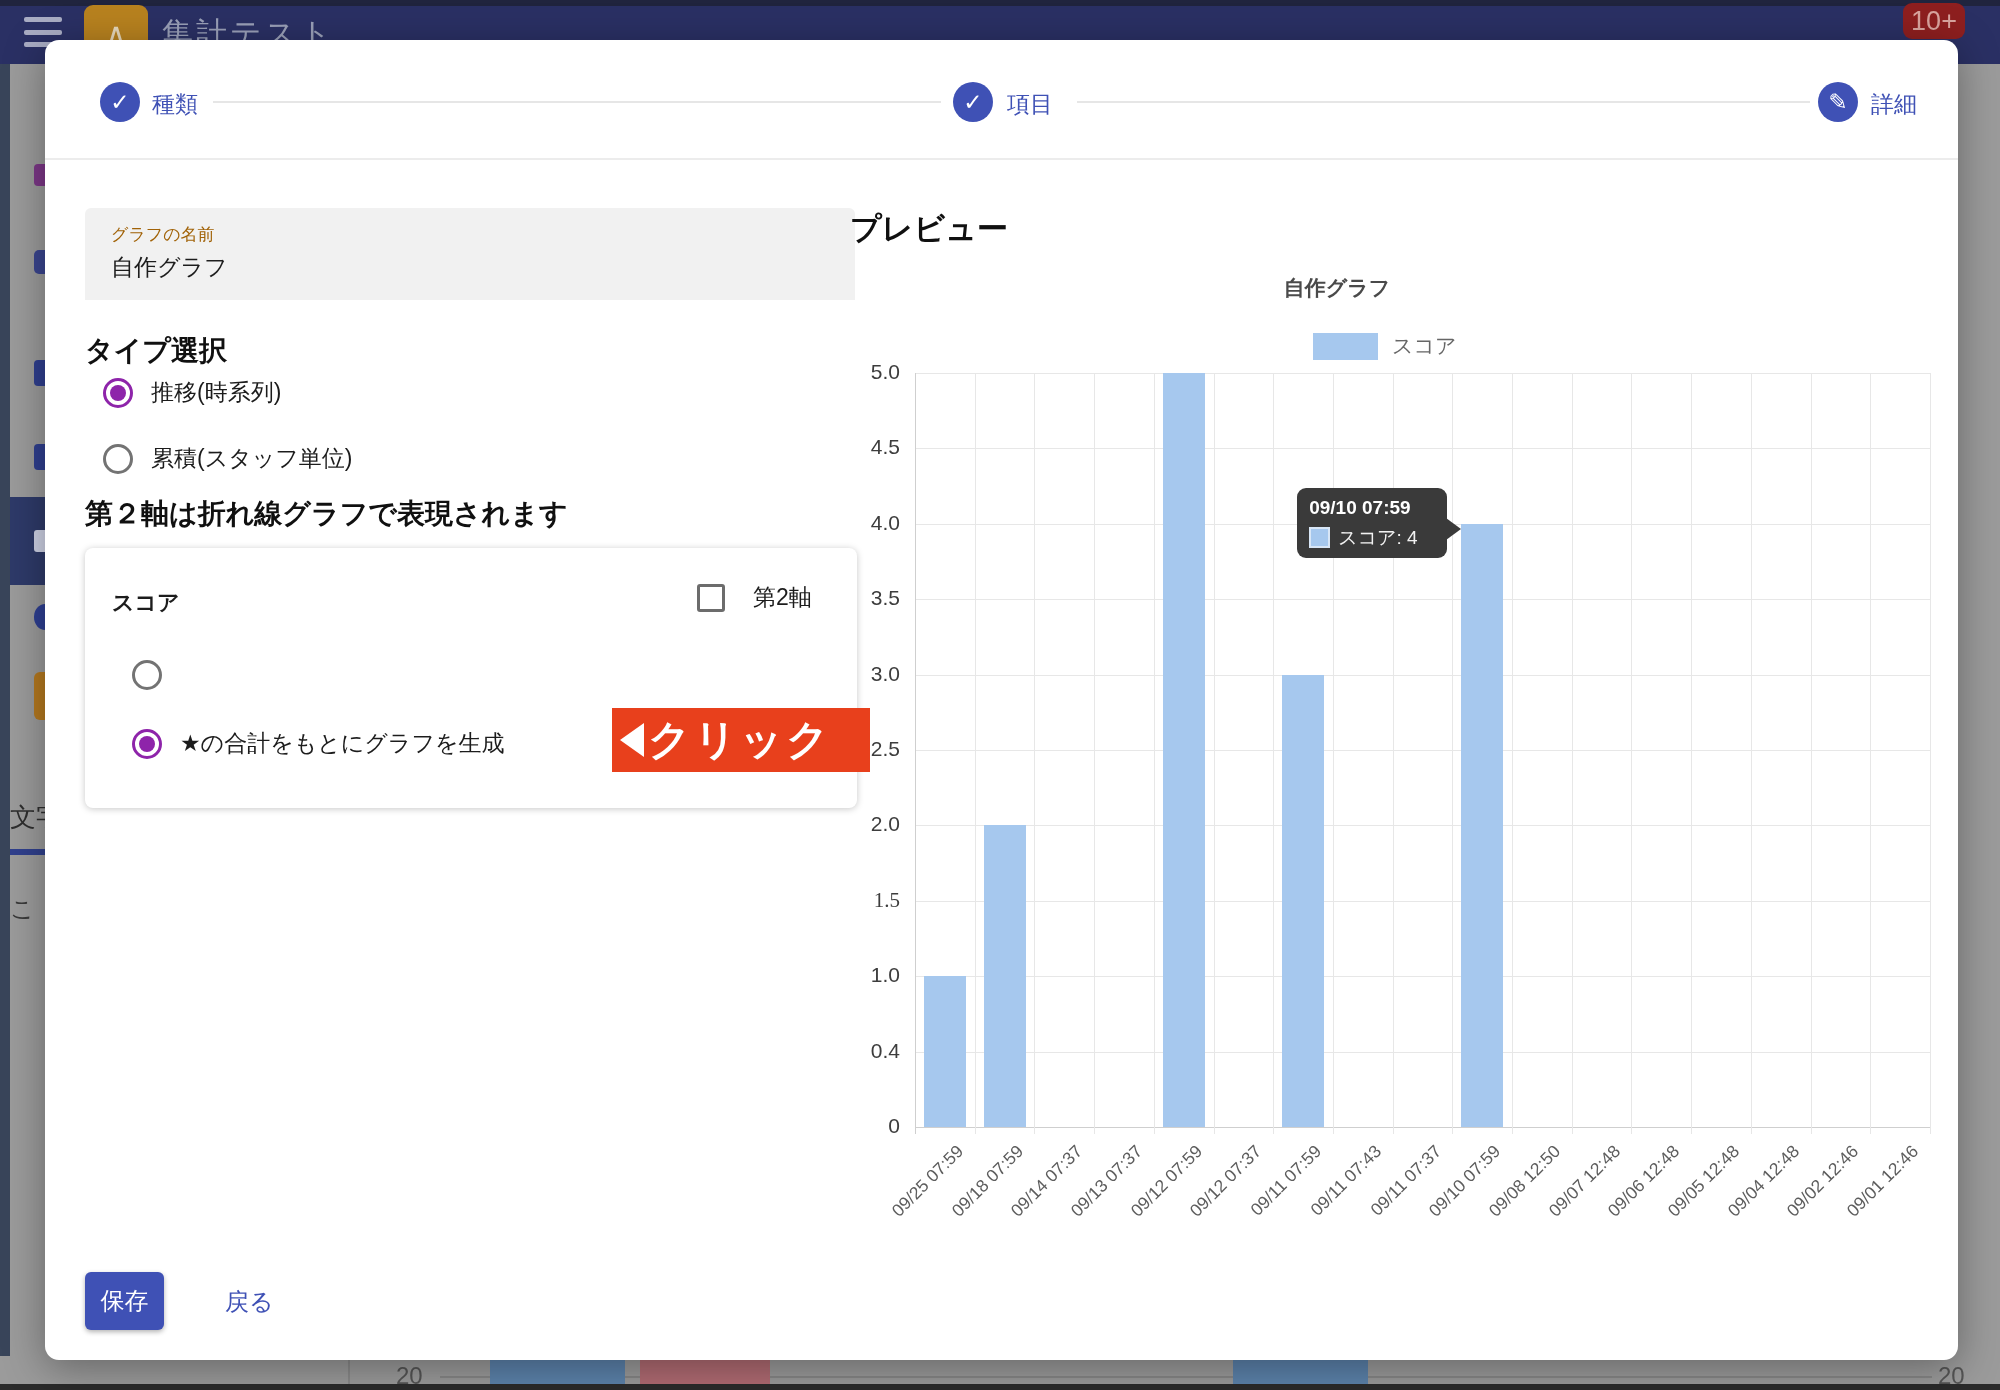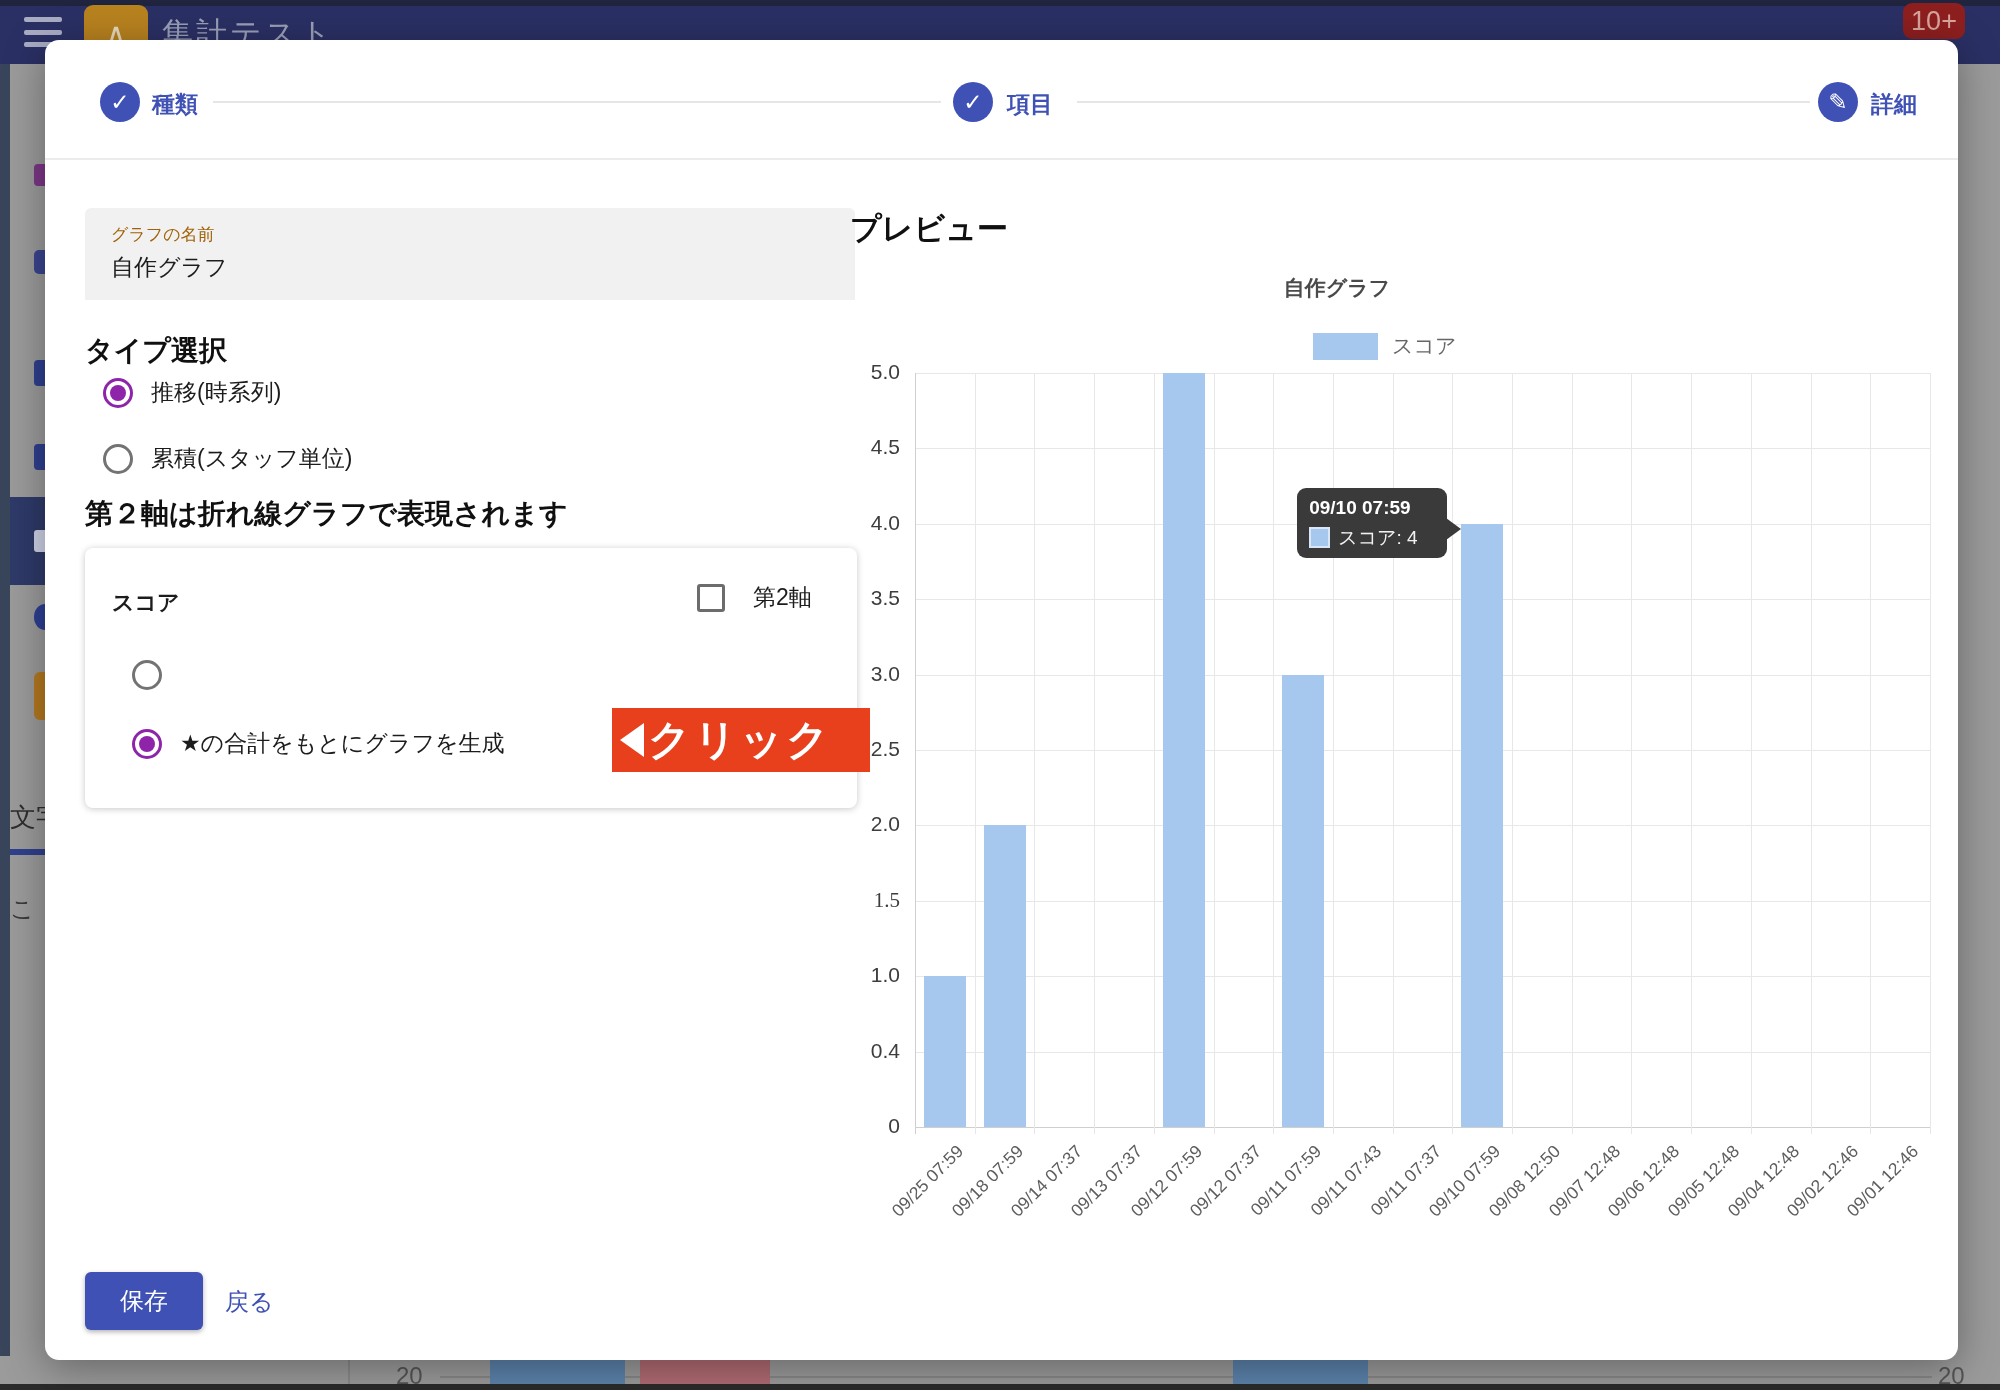--- a/index.html
+++ b/index.html
@@ -29,21 +29,21 @@
   .bs-hline{position:absolute;left:440px;top:20px;width:1492px;height:2px;background:#878787;}
   .bs-tick{position:absolute;top:6px;font-size:24px;color:#555;}
   .bs-bar{position:absolute;top:0;height:34px;}
   .bs-bottom-edge{position:absolute;left:0;top:28px;width:2000px;height:6px;background:#2b2b2b;}
 
   
   .modal{position:absolute;left:45px;top:40px;width:1913px;height:1320px;background:#ffffff;border-radius:14px;
          box-shadow:0 8px 40px rgba(0,0,0,.35);z-index:10;}
   .step-circle{position:absolute;top:42px;width:40px;height:40px;border-radius:50%;background:#3f51b5;color:#fff;
                display:flex;align-items:center;justify-content:center;font-size:23px;}
-  .step-label{position:absolute;top:49px;font-size:23px;color:#3f51b5;font-weight:bold;}
+  .step-label{position:absolute;top:49px;font-size:23px;color:#3f51b5;}
   .step-line{position:absolute;top:61px;height:2px;background:#e6e6e6;}
   .modal-divider{position:absolute;left:0;top:118px;width:1913px;height:2px;background:#ececec;}
 
   .name-field{position:absolute;left:40px;top:168px;width:770px;height:92px;background:#f1f1f1;border-radius:6px 6px 0 0;}
   .name-field .fl{position:absolute;left:26px;top:15px;font-size:17px;color:#a16207;}
   .name-field .fv{position:absolute;left:26px;top:44px;font-size:23px;color:#1d1d1d;}
 
   .h-bold{position:absolute;font-weight:bold;color:#101010;}
   .radio-row{position:absolute;display:flex;align-items:center;gap:18px;}
   .radio{width:30px;height:30px;border-radius:50%;border:3px solid #737373;background:#fff;flex:0 0 auto;position:relative;}
@@ -79,21 +79,21 @@
           transform:rotate(-45deg) translateX(-100%);transform-origin:0 0;}
   .bar{position:absolute;bottom:0;width:42px;background:#a6c8ee;z-index:2;}
   .tooltip{position:absolute;width:150px;height:70px;background:#3a3a3a;border-radius:9px;z-index:5;padding:9px 12px;}
   .tt-title{font-size:19px;font-weight:bold;color:#fff;white-space:nowrap;}
   .tt-row{display:flex;align-items:center;gap:8px;margin-top:6px;}
   .tt-swatch{width:21px;height:21px;background:#a6c8ee;border:2px solid #d8e6f6;flex:0 0 auto;}
   .tt-text{font-size:19px;color:#f2f2f2;white-space:nowrap;}
   .tt-arrow{position:absolute;right:-14px;top:30px;width:0;height:0;border-top:11px solid transparent;
             border-bottom:11px solid transparent;border-left:15px solid #3a3a3a;}
 
-  .save-btn{position:absolute;left:40px;top:1232px;width:118px;height:58px;background:#3f51b5;border:none;border-radius:6px;
+  .save-btn{position:absolute;left:40px;top:1232px;width:79px;height:58px;background:#3f51b5;border:none;border-radius:6px;
             color:#fff;font-size:24px;box-shadow:0 2px 5px rgba(0,0,0,.3);font-family:inherit;}
   .back-link{position:absolute;left:180px;top:1246px;font-size:24px;color:#3f51b5;}
 </style>
 </head>
 <body>
 
 <div class="screen">
 
   <div class="appbar">
     <div class="appbar-topstrip"></div>

